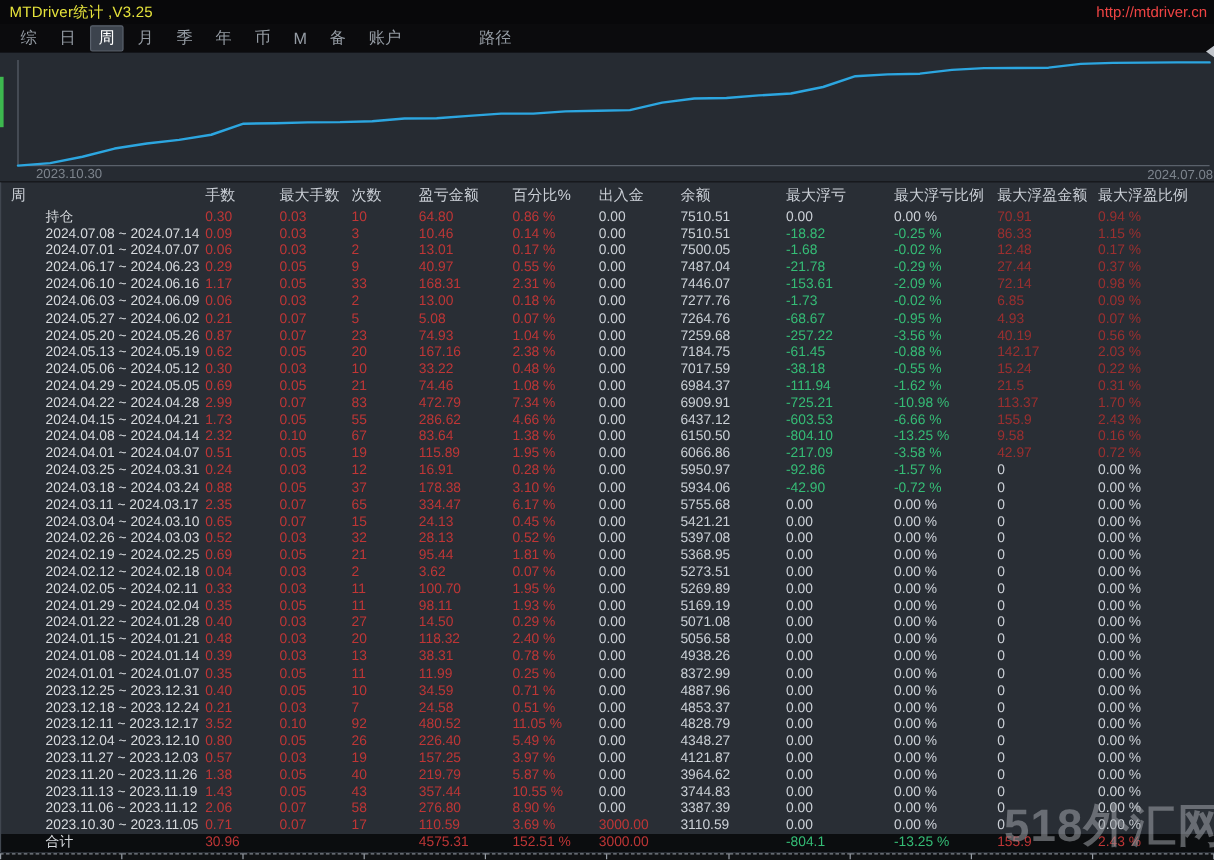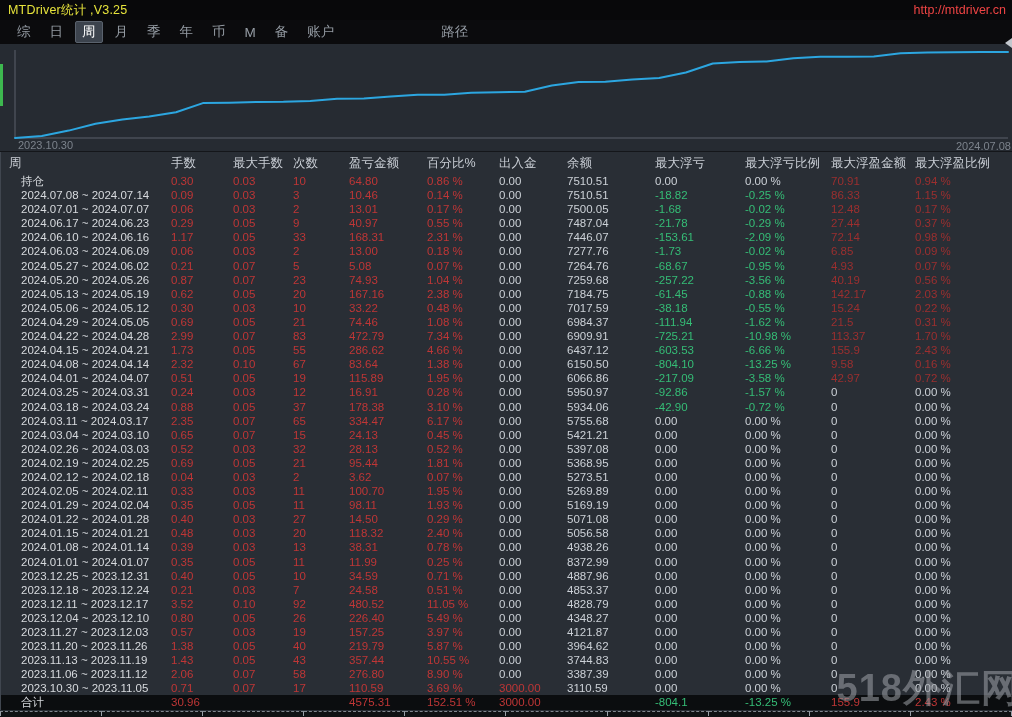--- a/index.html
+++ b/index.html
@@ -10,45 +10,45 @@
   .titlebar { height:20px; background:#08080a; display:flex; align-items:center;
     justify-content:space-between; padding:0 6px 0 8px; }
   .title { color:#e6e33b; font-size:12.5px; font-weight:normal; letter-spacing:.2px; }
   .url { color:#ef4444; font-size:12.5px; }
   .menubar { height:24px; background:#0b0b0d; display:flex; align-items:center;
     padding-left:10px; }
   .menu-item { color:#959ca4; font-size:13.5px; padding:1px 6px; margin-right:5px;
     border:1px solid transparent; cursor:default; }
   .menu-item.active { background:#3c434d; color:#ffffff; border:1px solid #5a626d;
     border-radius:2px; }
-  .menu-item.gap { margin-left:88px; }
+  .menu-item.gap { margin-left:46px; }
 
   
   .chart { position:relative; height:108px; background:#262b32;
     border-bottom:1px solid #14161a; }
   .chart svg { position:absolute; inset:0; }
   .green-bar { position:absolute; left:0; top:20px; width:3px; height:42px;
     background:#3db84f; }
-  .axis-label { position:absolute; color:#7c838c; font-size:11px; }
+  .axis-label { position:absolute; color:#7c838c; font-size:11px;margin-left:12px; }
   .axis-label.left { left:18px; top:95px; }
   .axis-label.right { right:1px; top:96px; }
   .scroll-arrow { position:absolute; right:0; top:-6px; width:0; height:0;
     border-top:5px solid transparent; border-bottom:5px solid transparent;
     border-right:7px solid #c3c7cd; }
 
   
   .tbl { position:relative; border-left:1px solid #40464f; }
   .thead, .row { display:grid;
     grid-template-columns:168px 62px 60px 56px 78px 72px 68px 88px 90px 86px 84px 1fr; }
   .thead { height:22px; align-items:center; }
   .hcell { color:#c9ced5; font-size:12.5px; padding-left:2px; white-space:nowrap; overflow:hidden; }
   .hcell:first-child { padding-left:8px; }
   .row { height:14.1px; line-height:14.1px; }
   .cell { font-size:11.5px; padding-left:2px; white-space:nowrap; overflow:hidden; }
-  .cell:first-child { padding-left:20px; }
+  .cell:first-child { padding-left:8px;margin-left:29px; }
   .row.total { background:#0b0d0f; }
   .c-date { color:#d7dade; }
   .c-red  { color:#bf3636; }
   .c-dred { color:#9c2f2f; }
   .c-green{ color:#35bd76; }
   .c-light{ color:#ccd1d7; }
 
   
   .bottom-strip { height:7px; display:flex; background:#101214; margin-top:1px; }
   .bcell { flex:1; height:5px; border-top:1px dashed #80868e;

